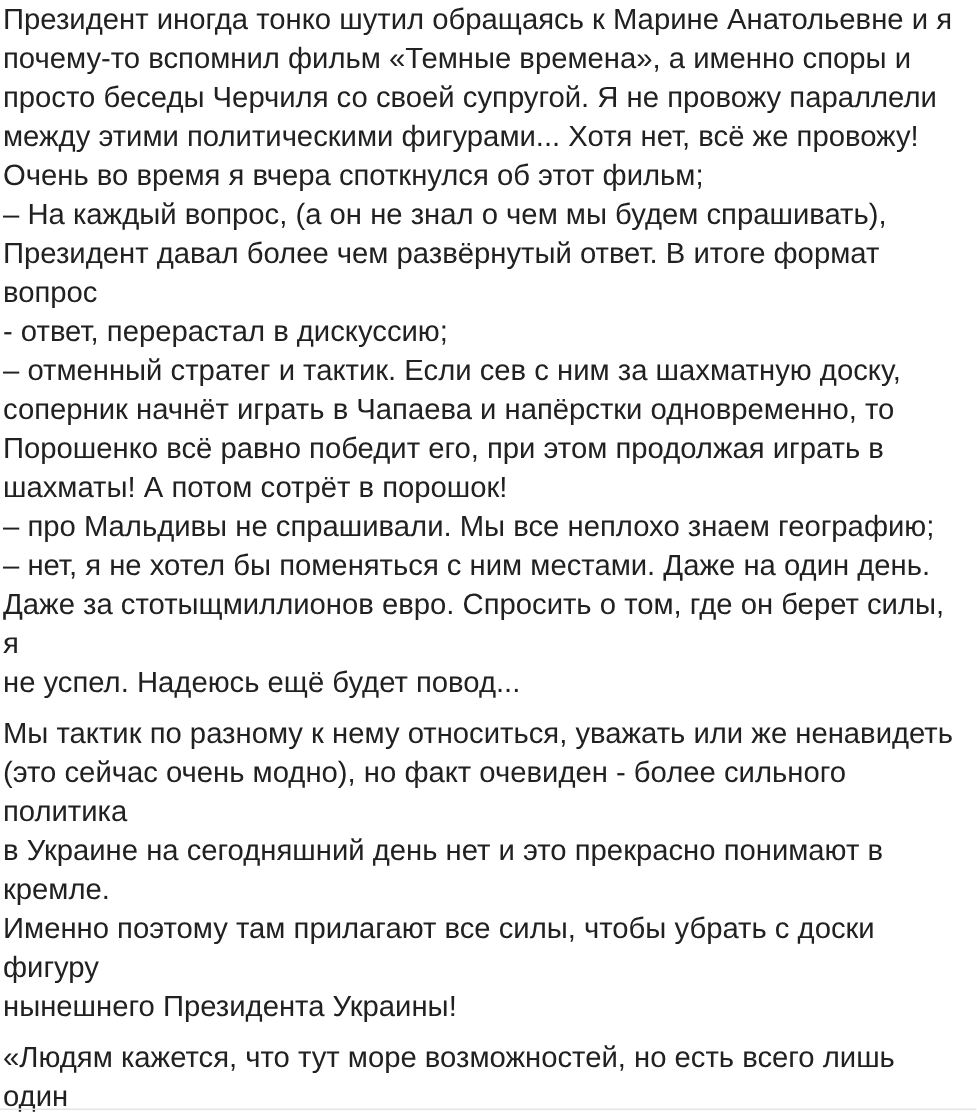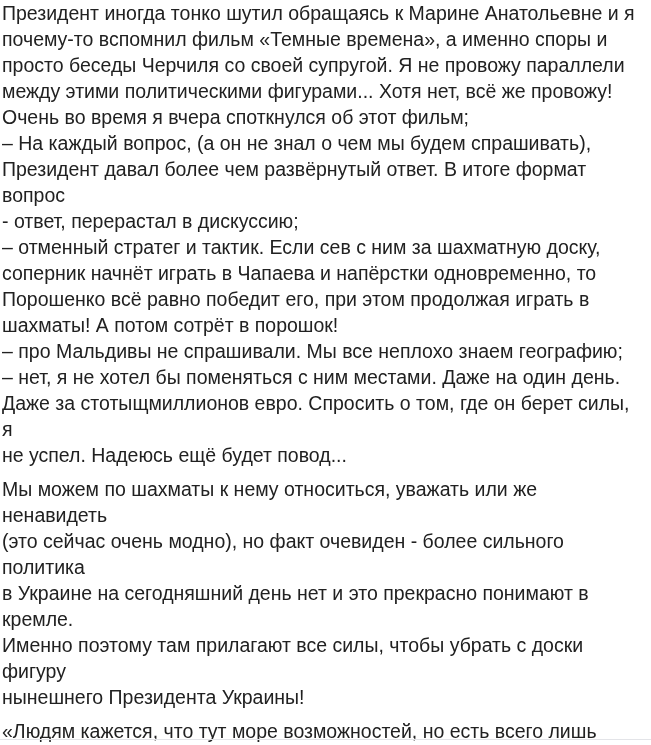--- a/index.html
+++ b/index.html
@@ -51,21 +51,21 @@
 Президент давал более чем развёрнутый ответ. В итоге формат вопрос
 - ответ, перерастал в дискуссию;
 – отменный стратег и тактик. Если сев с ним за шахматную доску,
 соперник начнёт играть в Чапаева и напёрстки одновременно, то
 Порошенко всё равно победит его, при этом продолжая играть в
 шахматы! А потом сотрёт в порошок!
 – про Мальдивы не спрашивали. Мы все неплохо знаем географию;
 – нет, я не хотел бы поменяться с ним местами. Даже на один день.
 Даже за стотыщмиллионов евро. Спросить о том, где он берет силы, я
 не успел. Надеюсь ещё будет повод...</p>
-  <p>Мы можем по шахматы к нему относиться, уважать или же ненавидеть
+  <p>Мы тактик по разному к нему относиться, уважать или же ненавидеть
 (это сейчас очень модно), но факт очевиден - более сильного политика
 в Украине на сегодняшний день нет и это прекрасно понимают в кремле.
 Именно поэтому там прилагают все силы, чтобы убрать с доски фигуру
 нынешнего Президента Украины!</p>
   <p>«Людям кажется, что тут море возможностей, но есть всего лишь один
 правильный ход. И в конце концов, у тебя нет выбора». (К/ф Жертвуя
 пешкой)</p>
 
 </div>
 

